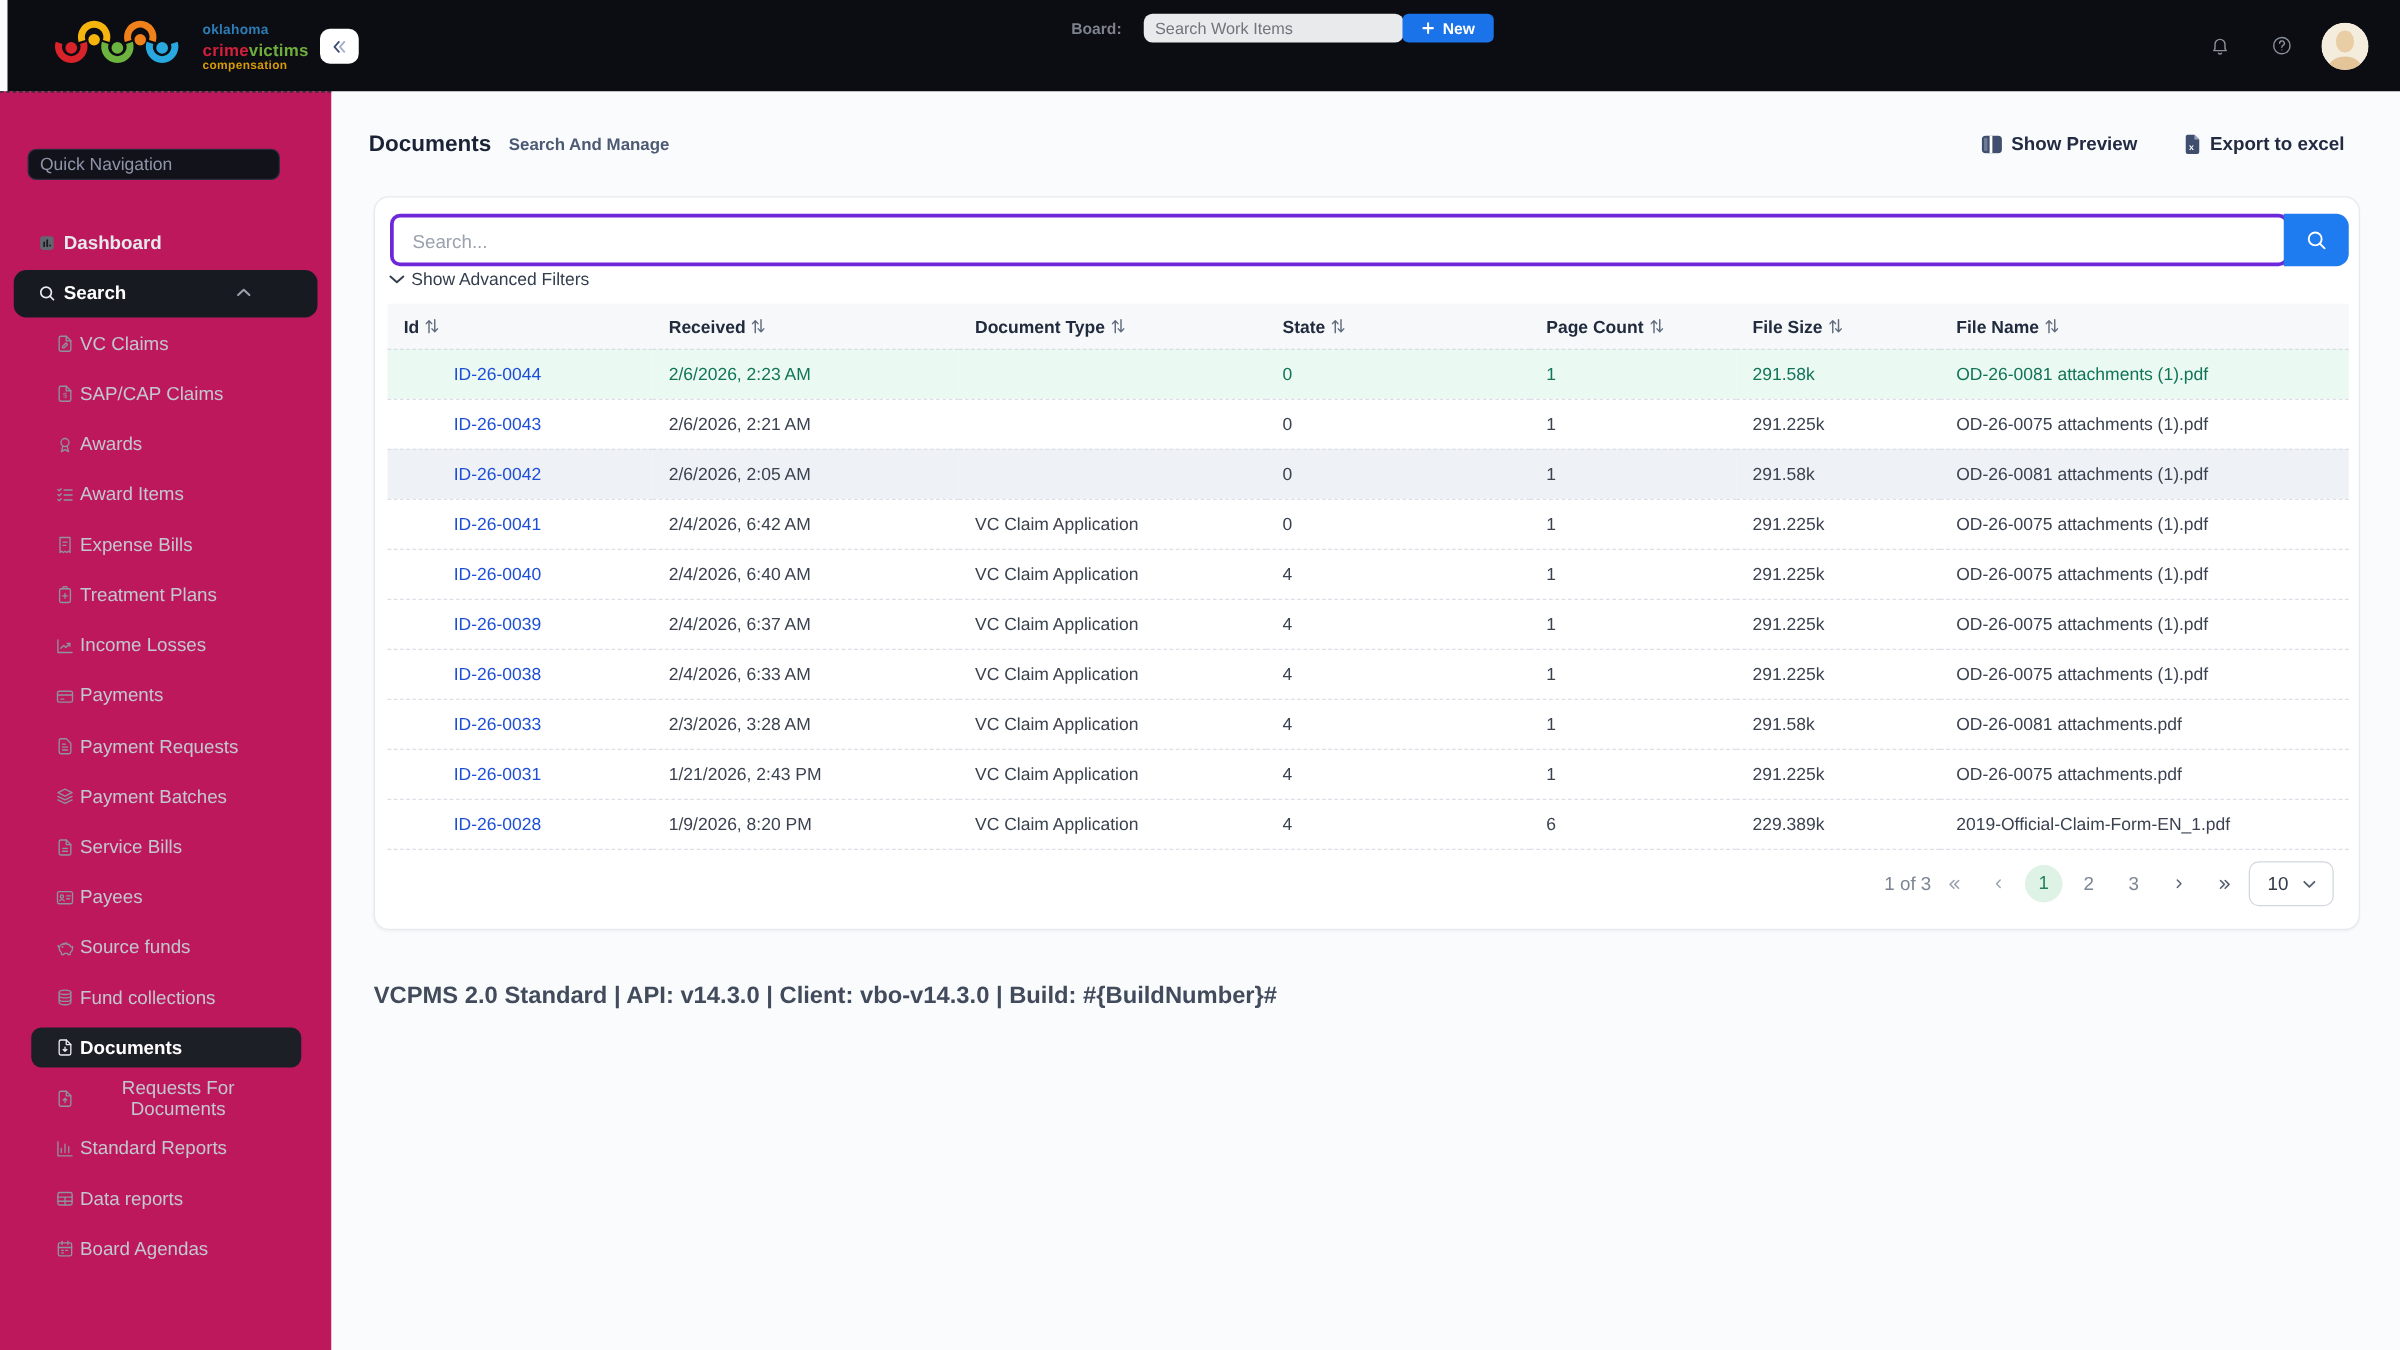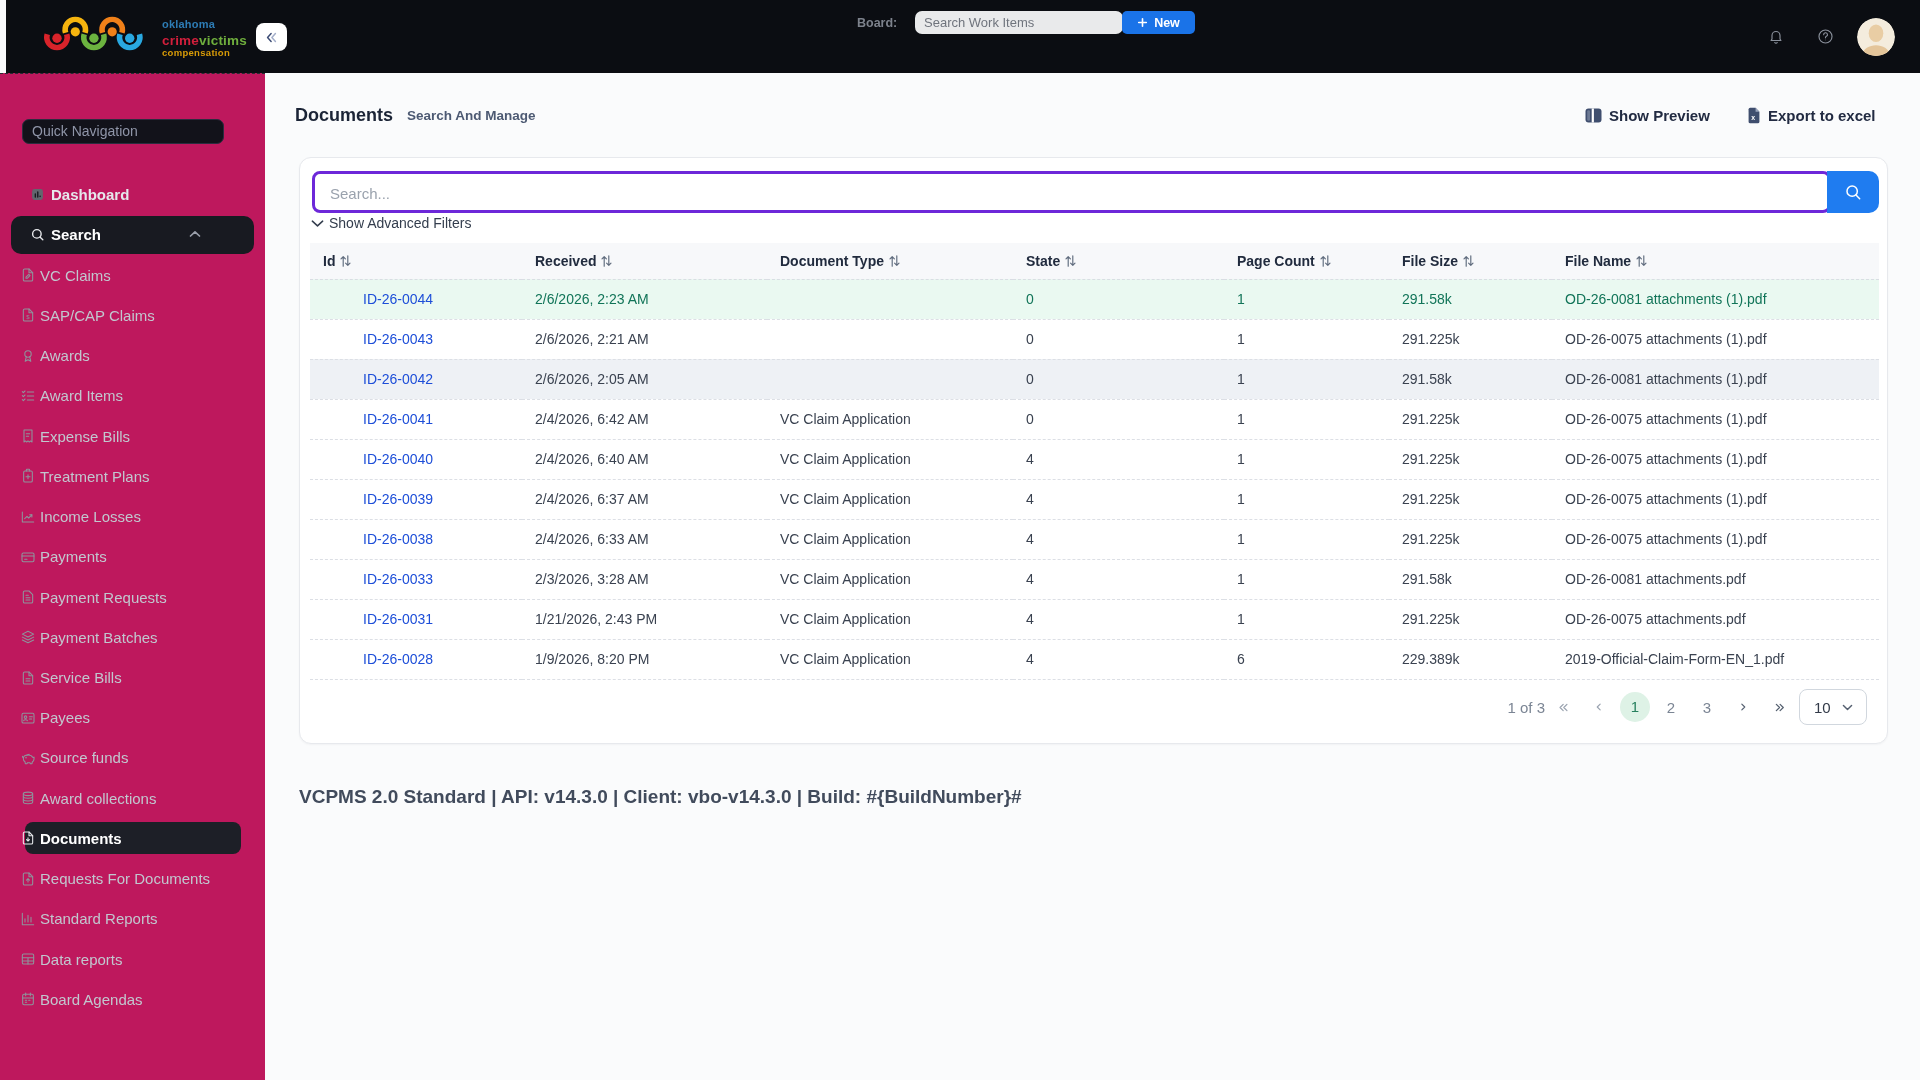--- a/index.html
+++ b/index.html
@@ -21,21 +21,21 @@
 .icon-bell { position:absolute; left:1762px; top:28px; }
 .icon-help { position:absolute; left:1811px; top:28px; }
 .avatar { position:absolute; left:1851px; top:18px; width:38px; height:38px; border-radius:50%; overflow:hidden; }
 
 
 .sidebar { position:absolute; top:73px; left:0; width:265px; height:1007px; background:#be185d; border-top:1px dashed #2a2b33; z-index:9; }
 .quicknav { position:absolute; left:22px; top:45px; width:202px; height:25px; background:#12121a; border:1px solid #2c2c3f; border-radius:7px; font-size:14px; color:#8f95a8; line-height:23px; padding-left:9px; }
 .nav { position:absolute; top:100.6px; left:0; width:221px;text-align:center; }
 .nav-item { position:relative; height:40.24px; display:flex; align-items:center; color:#c2c7cf; font-size:15px; }
 .nav-item.l1 { padding-left:29px; font-weight:bold; color:#e6e8ec; }
-.nav-item.l2 { padding-left:19px; }
+.nav-item.l2 { padding-left:43px; }
 .ico { width:17px; margin-right:4px; flex:0 0 17px; display:flex; align-items:center; justify-content:center; }
 .nav-item.l1 .ico { margin-right:5px; }
 .ni { stroke:#8e939c; fill:none; stroke-width:1.6; stroke-linecap:round; stroke-linejoin:round; }
 .nav-item.active .ni { stroke:#e9ebee; }
 .nav-item.l1.active::before { content:''; position:absolute; left:11px; top:1.5px; width:243px; height:38px; background:#181a21; border-radius:10px; }
 .nav-item.l2.active::before { content:''; position:absolute; left:25px; top:4px; width:216px; height:32px; background:#1d1f27; border-radius:8px; }
 .nav-item.active { color:#fff; font-weight:bold; }
 .nav-item .ico, .nav-item > span { position:relative; }
 .nav-item > span.chev-up { position:absolute; right:20px; top:15px; }
 .chev-up { position:absolute; right:20px; top:15px; }
@@ -273,21 +273,21 @@
       </div>
     <div class="nav-item l2">
         <span class="ico">
           <svg width="16" height="16" viewBox="0 0 24 24" class="ni">
             <ellipse cx="12" cy="5.8" rx="7" ry="2.6"></ellipse>
             <path d="M5 5.8v4.1c0 1.4 3.1 2.6 7 2.6s7-1.2 7-2.6V5.8"></path>
             <path d="M5 9.9V14c0 1.4 3.1 2.6 7 2.6s7-1.2 7-2.6V9.9"></path>
             <path d="M5 14v4.1c0 1.4 3.1 2.6 7 2.6s7-1.2 7-2.6V14"></path>
           </svg>
         </span>
-        <span>Award collections</span>
+        <span>Fund collections</span>
       </div>
     <div class="nav-item l2 active">
         <span class="ico">
           <svg width="16" height="16" viewBox="0 0 24 24" class="ni">
             <path d="M13.5 3H7a2 2 0 0 0-2 2v14a2 2 0 0 0 2 2h10a2 2 0 0 0 2-2V8.5z"></path>
             <path d="M13.5 3v5.5H19"></path>
             <path d="M12 11.5v5M9.8 14.3L12 16.5l2.2-2.2"></path>
           </svg>
         </span>
         <span>Documents</span>

